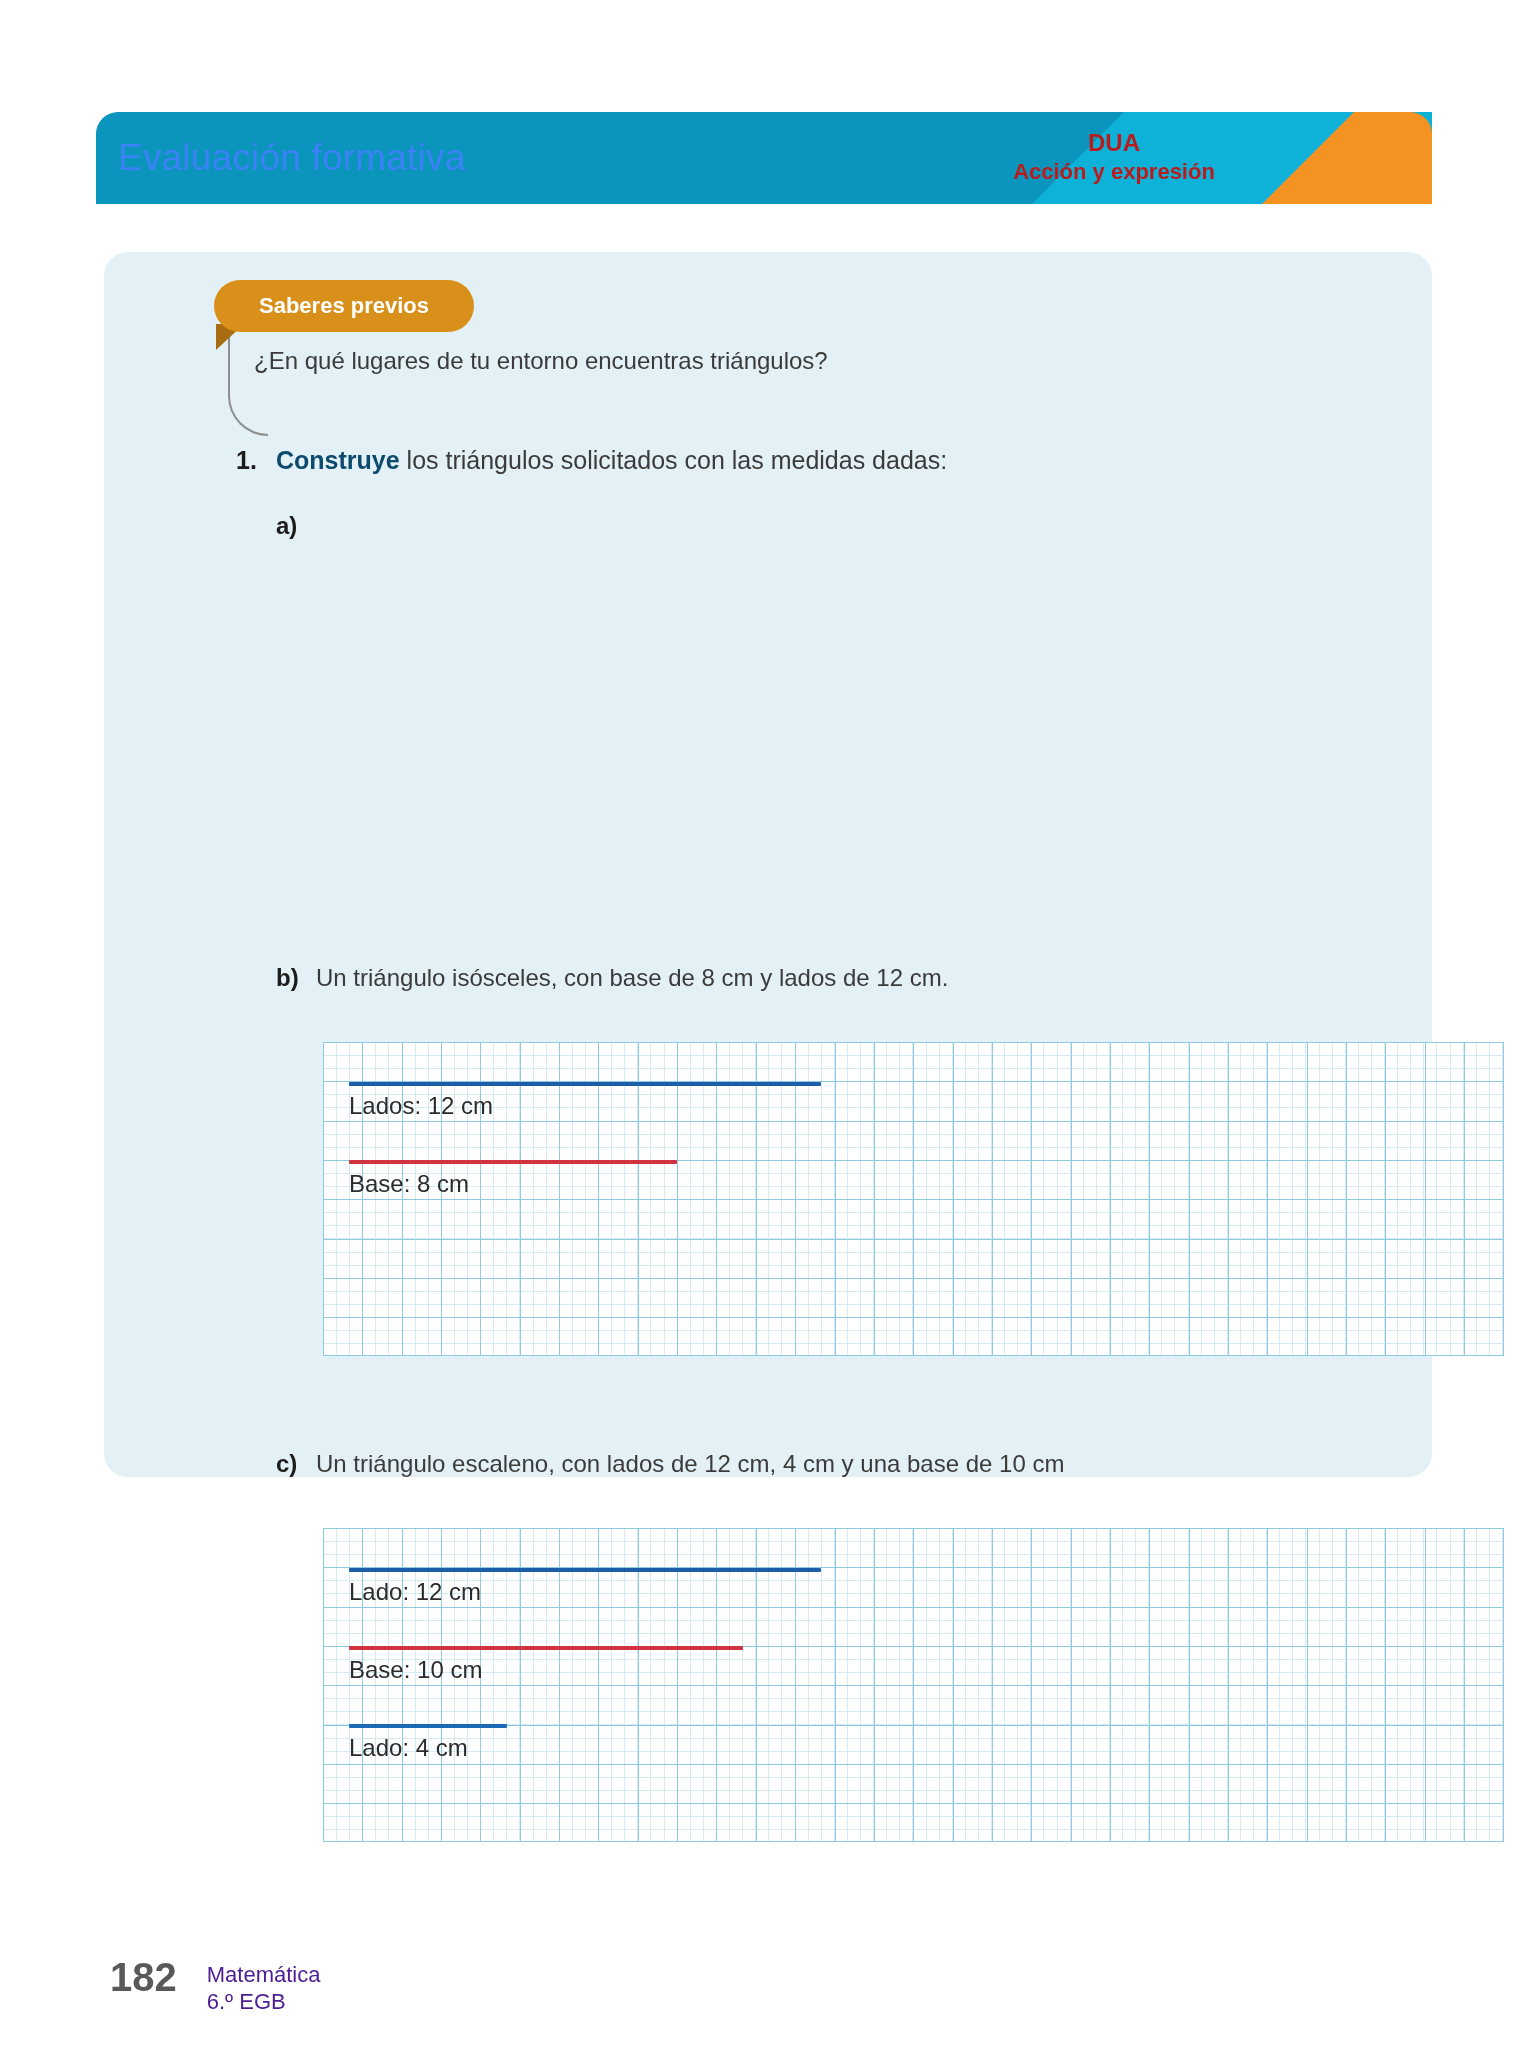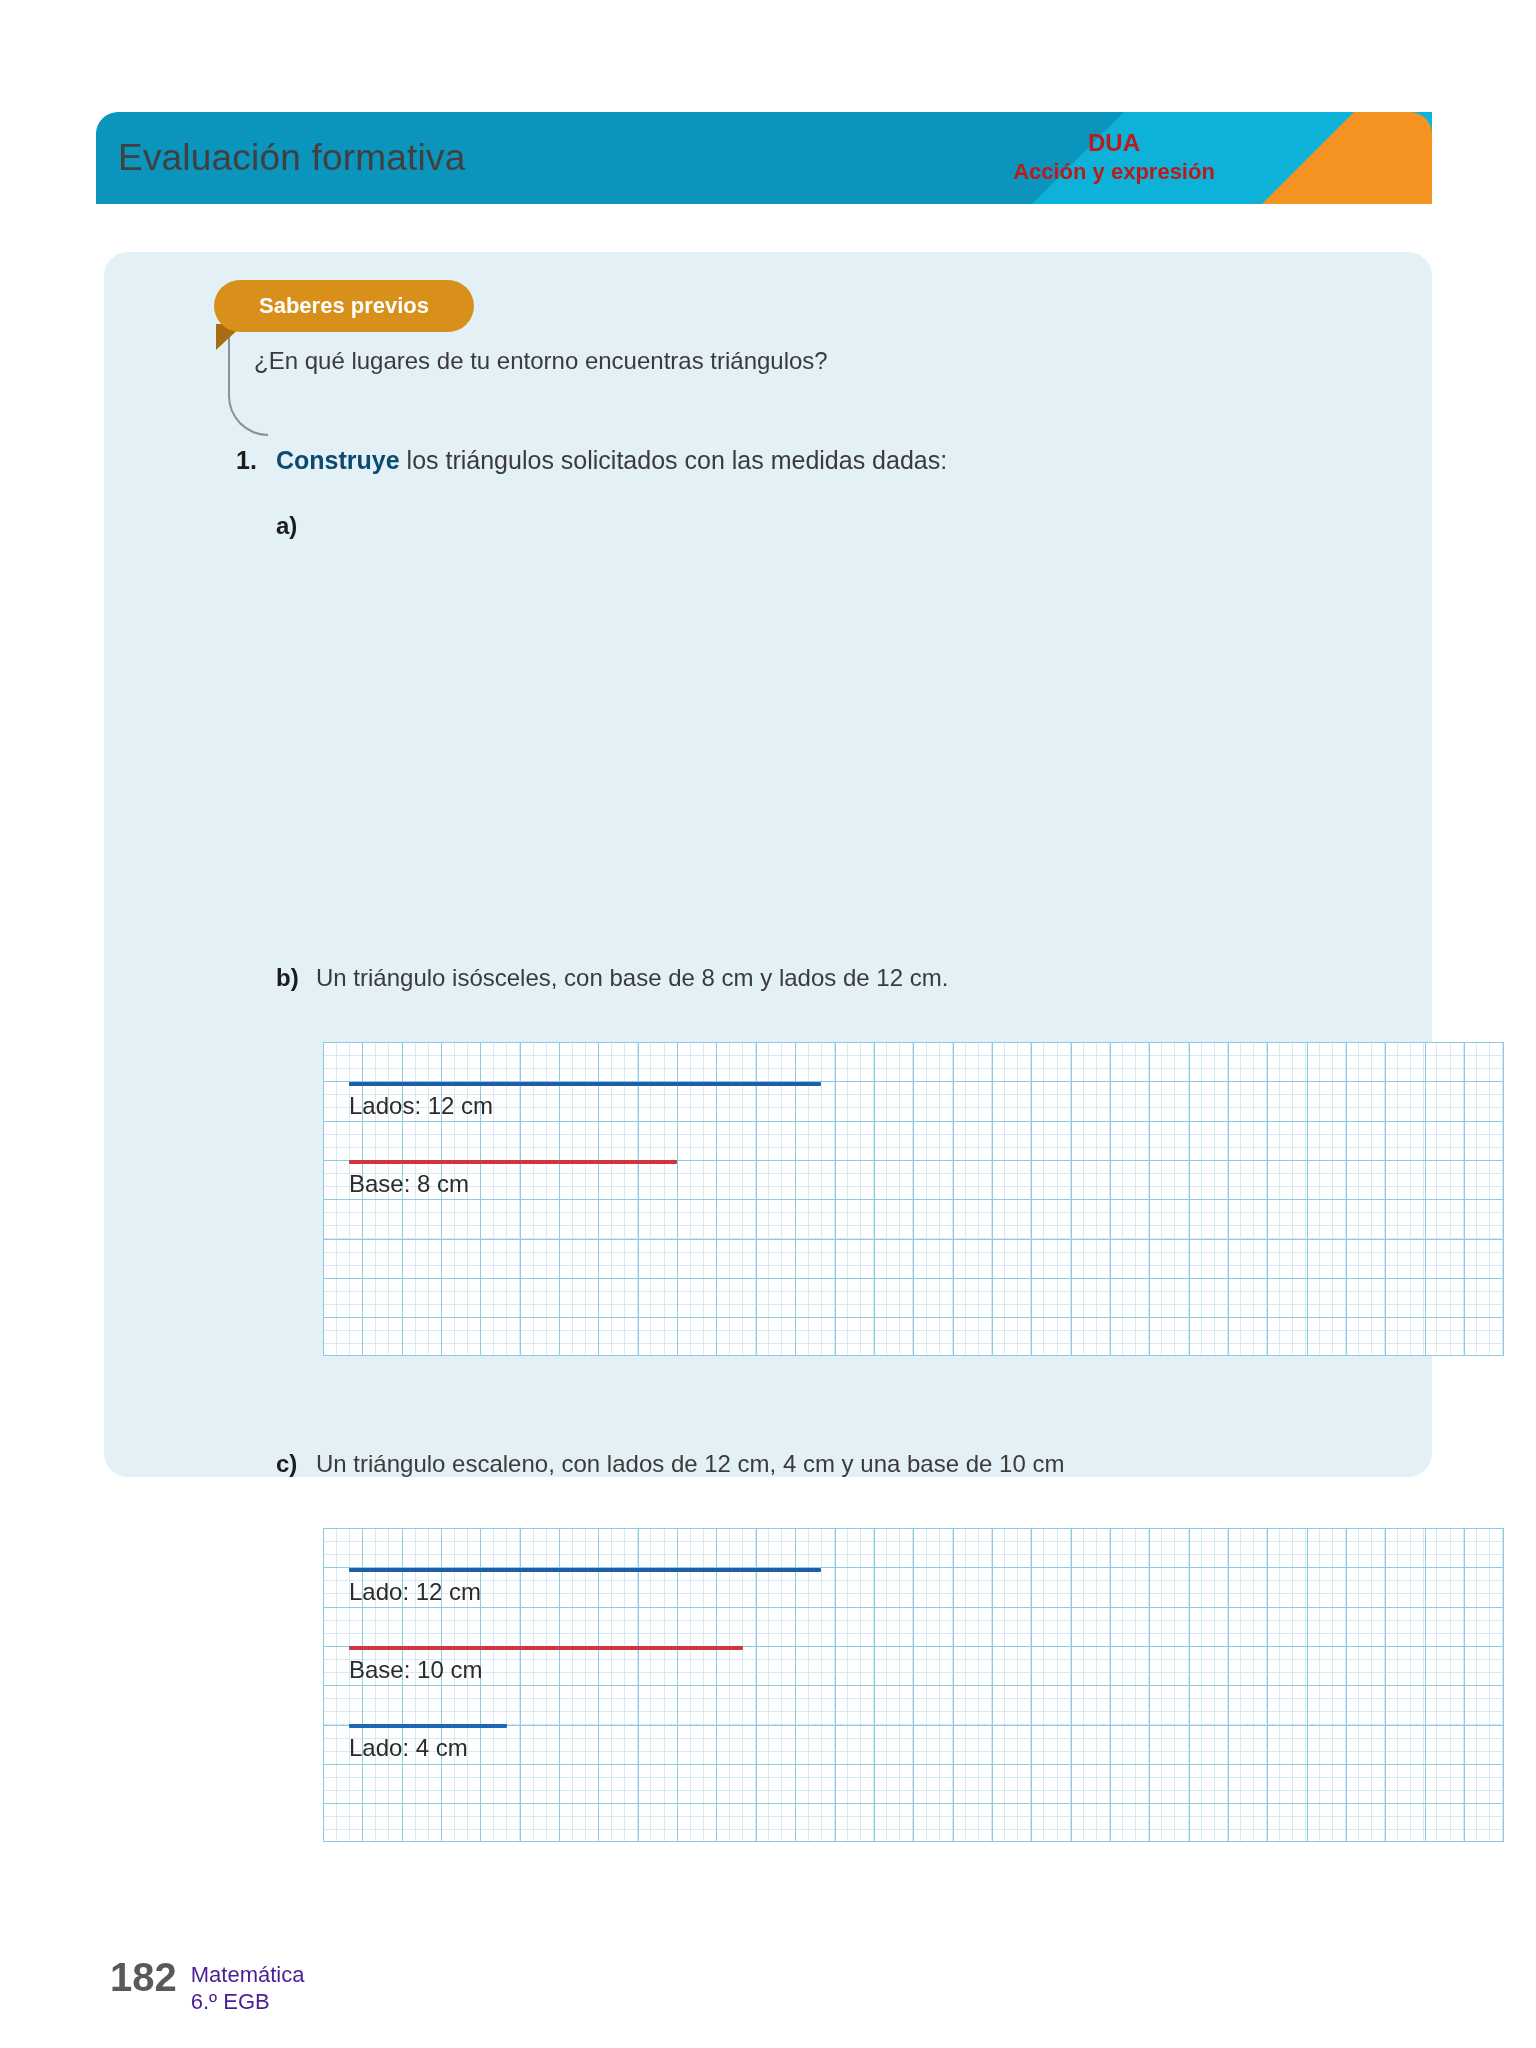--- a/index.html
+++ b/index.html
@@ -45,21 +45,21 @@
     width: 170px; height: 92px;
     background: #f59322;
     border-top-right-radius: 22px;
     clip-path: polygon(92px 0, 100% 0, 100% 100%, 0 100%);
   }
   .header-title {
     position: absolute;
     left: 22px; top: 0;
     height: 92px;
     display: flex; align-items: center;
-    color: #404040;
+    color: #3b82f6;
     font-size: 37px;
     font-weight: 400;
     letter-spacing: 0.2px;
     z-index: 3;
   }
   .header-dua {
     position: absolute;
     right: 168px; top: 16px;
     text-align: center;
     color: #b91c1c;
@@ -201,21 +201,21 @@
     left: 110px;
     top: 1955px;
     display: flex;
     align-items: flex-start;
   }
   .footer-page {
     font-size: 40px;
     font-weight: bold;
     color: #58595b;
     line-height: 44px;
-    margin-right: 14px;
+    margin-right: 30px;
   }
   .footer-meta {
     padding-top: 6px;
   }
   .footer-subject, .footer-level {
     font-size: 22px;
     color: #4c1d95;
     line-height: 27px;
   }
 </style>

